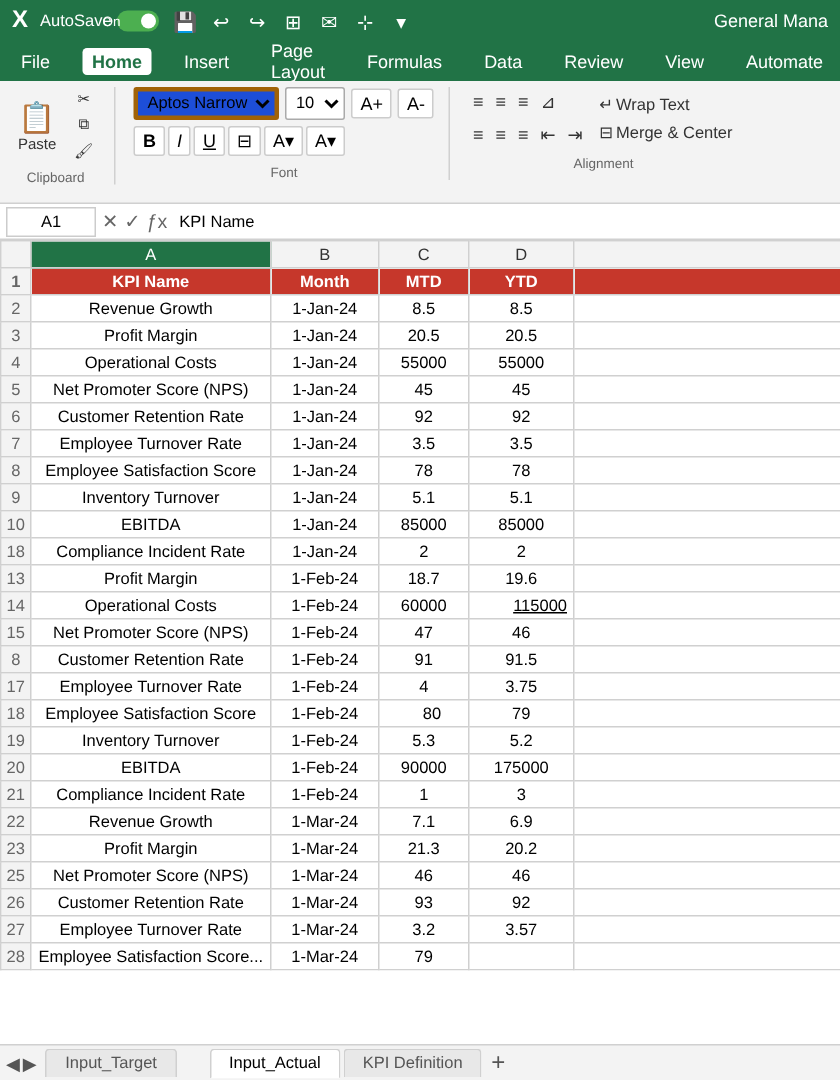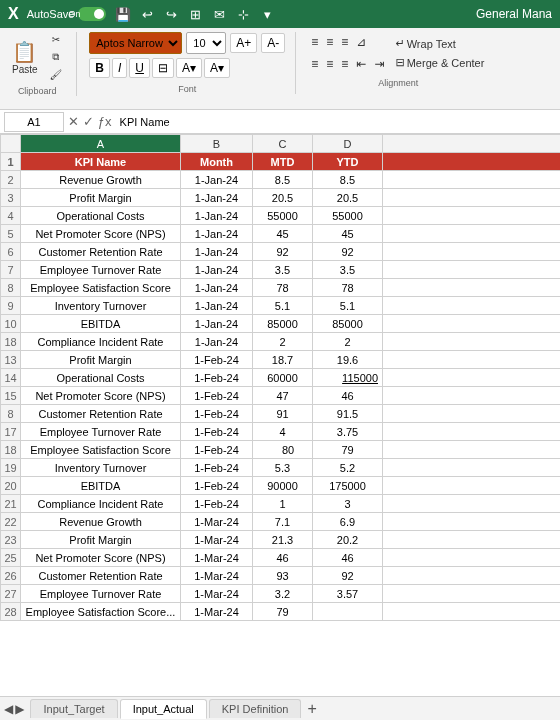--- a/index.html
+++ b/index.html
@@ -20,21 +20,21 @@
     .menu-item { padding: 2px 6px; cursor: pointer; border-radius: 3px; }
     .menu-item.active { background: #fff; color: #217346; font-weight: bold; }
 
     
     .ribbon { background: #f3f3f3; border-bottom: 1px solid #d0d0d0; padding: 4px 8px; display: flex; align-items: flex-start; gap: 12px; height: 82px; }
     .ribbon-group { display: flex; flex-direction: column; align-items: flex-start; border-right: 1px solid #d0d0d0; padding-right: 10px; min-width: 60px; }
     .ribbon-group-label { font-size: 9px; color: #666; margin-top: auto; padding-top: 4px; text-align: center; width: 100%; }
     .ribbon-icons-row { display: flex; align-items: center; gap: 4px; }
     .ribbon-btn { background: none; border: none; cursor: pointer; padding: 2px 4px; border-radius: 3px; display: flex; flex-direction: column; align-items: center; font-size: 10px; color: #333; }
     .ribbon-icon-large { font-size: 20px; }
-    .font-selector { height: 22px; font-size: 11px; border: 1px solid #a16207; border-radius: 2px; padding: 0 2px; background: #c2410c; }
+    .font-selector { height: 22px; font-size: 11px; border: 3px solid #a16207; border-radius: 2px; padding: 0 2px; background: #1d4ed8; }
     .font-size-selector { height: 22px; font-size: 11px; border: 1px solid #aaa; border-radius: 2px; padding: 0 2px; width: 40px; background: white; }
     .format-btn { background: white; border: 1px solid #ccc; border-radius: 2px; padding: 1px 5px; font-size: 12px; cursor: pointer; height: 20px; }
     .align-row { display: flex; gap: 2px; margin: 2px 0; }
     .align-btn { background: none; border: none; cursor: pointer; padding: 1px 3px; font-size: 12px; color: #333; }
     .wrap-text-btn { background: none; border: none; cursor: pointer; font-size: 11px; color: #333; display: flex; align-items: center; gap: 2px; padding: 2px 4px; }
     .merge-btn { background: none; border: none; cursor: pointer; font-size: 11px; color: #333; display: flex; align-items: center; gap: 2px; padding: 2px 4px; }
     .ribbon-top-row { display: flex; gap: 4px; align-items: center; }
     .bold-btn { font-weight: bold; }
     .italic-btn { font-style: italic; }
     .underline-btn { text-decoration: underline; }
@@ -59,21 +59,21 @@
     .header-row td { background: #c6372b; color: white; font-weight: bold; text-align: center; }
     .header-row td.row-num { background: #f3f3f3; color: #666; }
     .data-row td { background: white; }
     .data-row td.row-num { background: #f3f3f3; }
     .data-row td.center { text-align: center; }
     .data-row td.kpi-name { text-align: center; }
 
     
     .sheet-tabs { display: flex; align-items: center; background: #f3f3f3; border-top: 1px solid #d0d0d0; height: 24px; padding: 0 4px; gap: 2px; position: absolute; bottom: 0; width: 100%; }
     .tab { padding: 3px 12px; border: 1px solid #d0d0d0; border-bottom: none; border-radius: 3px 3px 0 0; font-size: 11px; cursor: pointer; background: #e8e8e8; color: #555; }
-    .tab.active { background: white; color: #000; border-bottom: 1px solid white; }
+    .tab.active { background: white; color: #000; border-bottom: 1px solid white; margin-left: 20px; }
     .tab-add { font-size: 16px; color: #555; cursor: pointer; padding: 0 4px; background: none; border: none; }
     .nav-arrows { display: flex; gap: 2px; color: #555; font-size: 12px; margin-right: 4px; }
 
     .container { position: relative; height: 720px; overflow: hidden; }
   </style>
 </head>
 <body>
 
 <div class="container">
 
@@ -93,20 +93,32 @@
         <div class="icon-box">↪</div>
         <div class="icon-box">⊞</div>
         <div class="icon-box">✉</div>
         <div class="icon-box">⊹</div>
         <div class="icon-box">▾</div>
       </div>
     </div>
     <div class="top-bar-right">General Mana</div>
   </div>
 
+  <div class="menu-bar">
+    <span class="menu-item">File</span>
+    <span class="menu-item active">Home</span>
+    <span class="menu-item">Insert</span>
+    <span class="menu-item">Page Layout</span>
+    <span class="menu-item">Formulas</span>
+    <span class="menu-item">Data</span>
+    <span class="menu-item">Review</span>
+    <span class="menu-item">View</span>
+    <span class="menu-item">Automate</span>
+
+  </div>
 
   <div class="ribbon">
 
     <div class="ribbon-group">
       <div class="ribbon-icons-row">
         <button class="ribbon-btn">
           <span class="ribbon-icon-large">📋</span>
           <span>Paste</span>
         </button>
         <div style="display:flex;flex-direction:column;gap:2px;">

